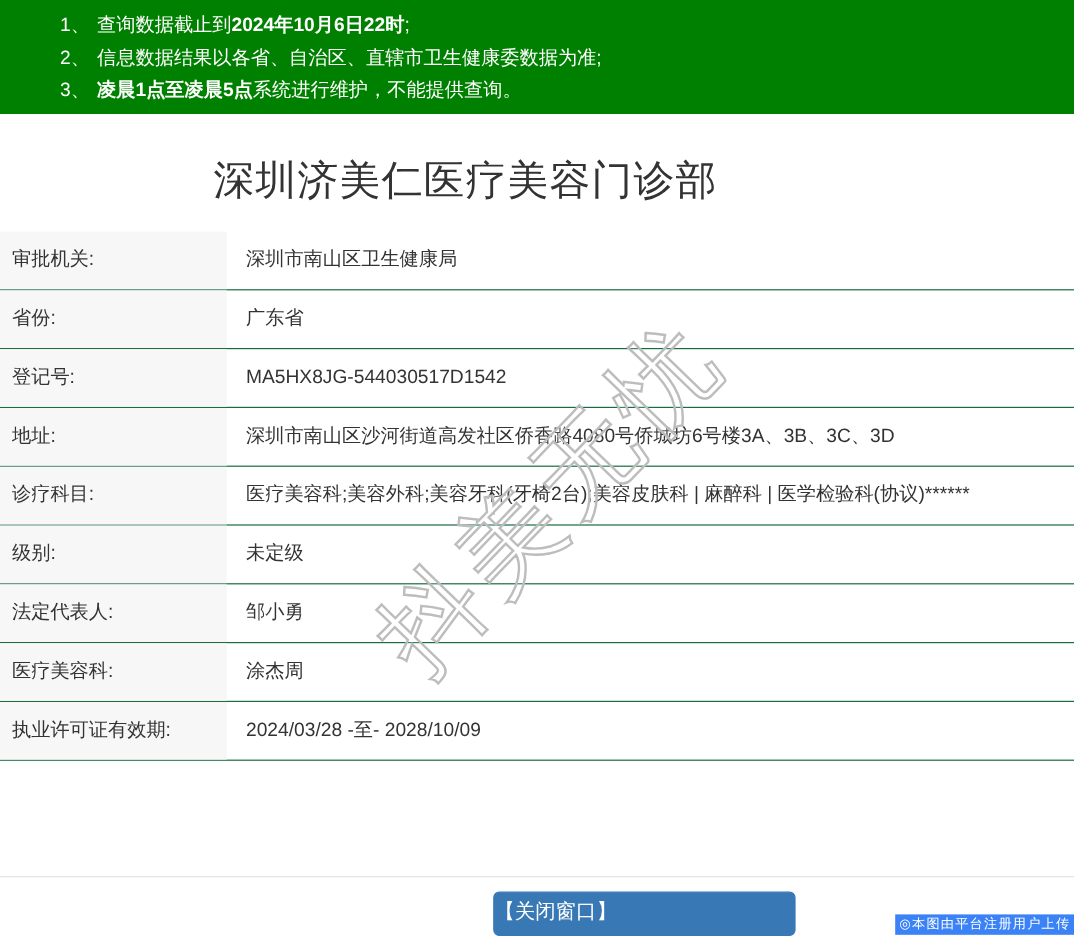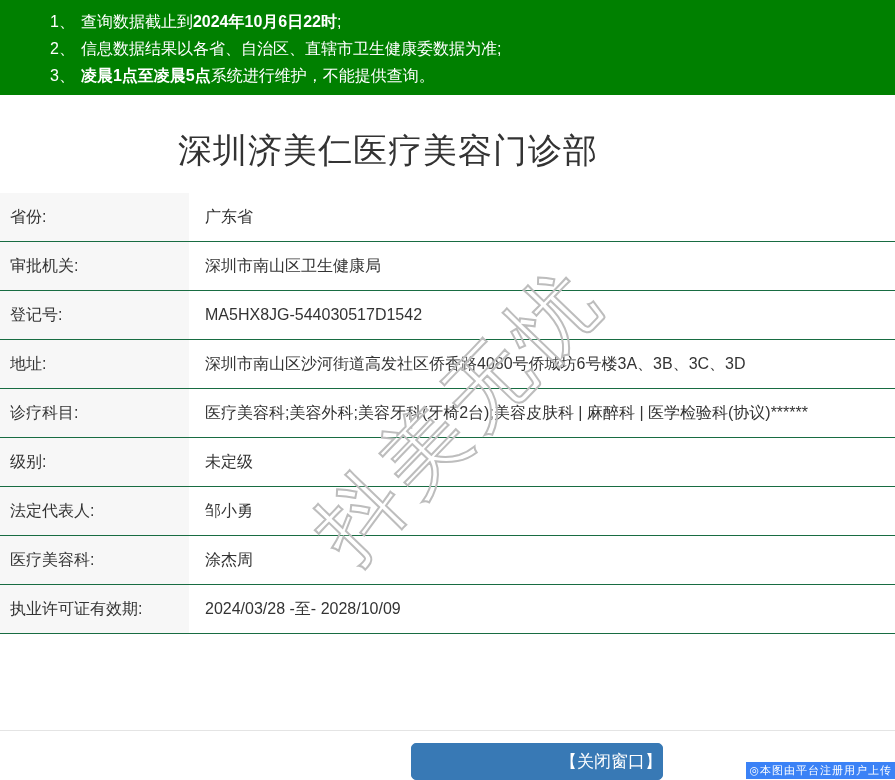--- a/index.html
+++ b/index.html
@@ -23,22 +23,22 @@
   .info-row { display:flex; height:49px; border-bottom:1px solid #186c42; }
   .info-label { width:189px; background:#f7f7f7; padding-left:10px;
     font-size:16px; line-height:48px; color:#333; }
   .info-value { flex:1; padding-left:16px; font-size:16px; line-height:48px;
     color:#333; white-space:nowrap; overflow:hidden; }
 
   
   .bottom-divider { border:none; border-top:1px solid #e4e4e4; margin:96px 0 0 0; }
   .close-btn { display:block; margin:12px 0 0 411px; width:252px; height:37px;
     background:#3879b5; border:1px solid #3879b5; border-radius:5px;
-    color:#fff; font-size:17px; text-align:right; line-height:35px; cursor:pointer;
-    font-family:Liberation Serif, serif; }
+    color:#fff; font-size:17px; text-align:left; line-height:35px; cursor:pointer;
+    font-family:Liberation Mono, monospace; }
 
   .footer-credit { position:absolute; right:0; bottom:1px; background:#3b82f6;
     color:#fff; font-size:11px; line-height:15px; padding:1px 3px; letter-spacing:1px; }
 
   
   .watermark { position:absolute; left:272px; top:350px; width:390px;
     font-size:84px; letter-spacing:8px; white-space:nowrap;
     transform:rotate(-46deg); transform-origin:center center;
     color:rgba(255,255,255,0.15); -webkit-text-stroke:2px #bdbdbd;
     pointer-events:none; z-index:5; }
@@ -57,26 +57,26 @@
     </div>
     <div class="notice-line">
       <span class="notice-num">3、</span><span></span><span class="notice-bold">凌晨1点至凌晨5点</span><span>系统进行维护，不能提供查询。</span>
     </div>
   </div>
 
   <h1 class="page-title">深圳济美仁医疗美容门诊部</h1>
 
   <div class="info-table">
     <div class="info-row">
+      <div class="info-label">审批机关:</div>
+      <div class="info-value">深圳市南山区卫生健康局</div>
+    </div>
+    <div class="info-row">
       <div class="info-label">省份:</div>
       <div class="info-value">广东省</div>
-    </div>
-    <div class="info-row">
-      <div class="info-label">审批机关:</div>
-      <div class="info-value">深圳市南山区卫生健康局</div>
     </div>
     <div class="info-row">
       <div class="info-label">登记号:</div>
       <div class="info-value">MA5HX8JG-544030517D1542</div>
     </div>
     <div class="info-row">
       <div class="info-label">地址:</div>
       <div class="info-value">深圳市南山区沙河街道高发社区侨香路4080号侨城坊6号楼3A、3B、3C、3D</div>
     </div>
     <div class="info-row">

